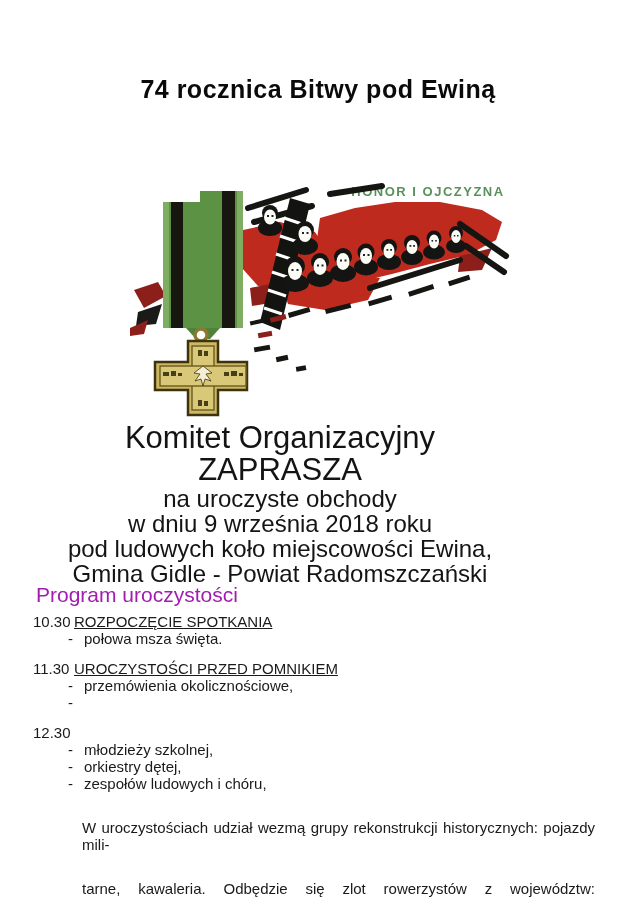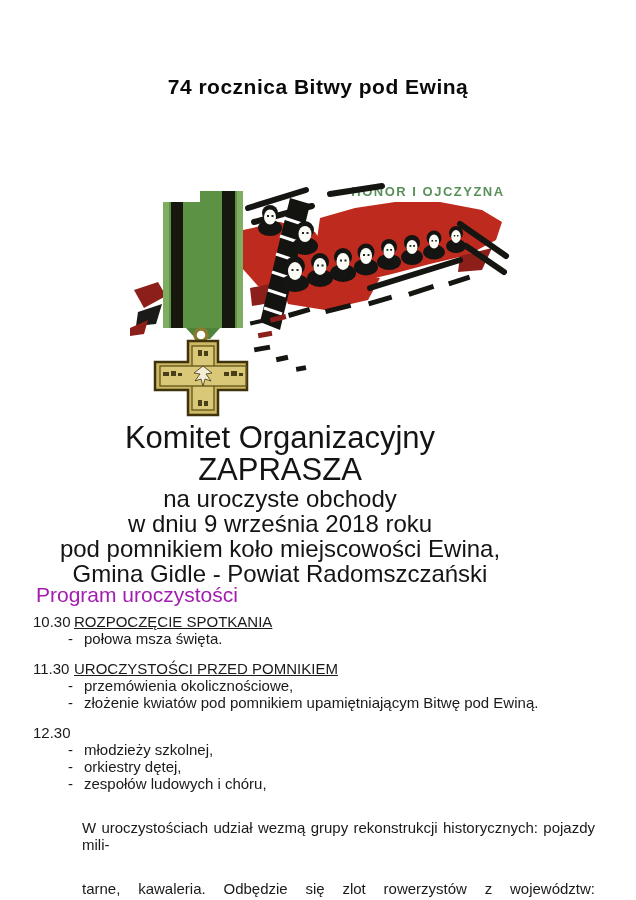--- a/index.html
+++ b/index.html
@@ -7,21 +7,21 @@
     width:636px; height:900px;
     background:#ffffff;
     position:relative;
     font-family:"Liberation Sans", sans-serif;
     color:#111111;
     overflow:hidden;
   }
   .page-title {
     position:absolute; top:75px; left:0; width:636px;
     text-align:center;
-    font-size:21px; font-weight:bold; letter-spacing:0.5px;
+    font-size:25px; font-weight:bold; letter-spacing:0.5px;
     color:#0a0a0a;
   }
   .medal-figure {
     position:absolute; top:160px; left:130px;
     width:380px; height:265px;
   }
   .invitation {
     position:absolute; top:422px; left:0; width:560px;
     text-align:center; color:#141414;
   }
@@ -211,21 +211,21 @@
       <path fill="#f4eed6" stroke="#3f330e" stroke-width="0.8" d="M73,206 l-9,7 l6,1 l-5,7 l6,-2 l2,7 l2,-7 l6,2 l-5,-7 l6,-1 Z"></path>
     </g>
   </svg>
 </div>
 
 <div class="invitation">
   <div class="inv-big">Komitet Organizacyjny</div>
   <div class="inv-big">ZAPRASZA</div>
   <div class="inv-mid">na uroczyste obchody</div>
   <div class="inv-mid">w dniu 9 września 2018 roku</div>
-  <div class="inv-mid">pod pomnikiem koło miejscowości Ewina,</div>
+  <div class="inv-mid">pod ludowych koło miejscowości Ewina,</div>
   <div class="inv-mid">Gmina Gidle - Powiat Radomszczański</div>
 </div>
 
 <div class="program-heading">Program uroczystości</div>
 
 <div class="program">
 
   <div class="prog-item">
     <div class="prog-head">
       <span class="prog-time">10.30</span>
@@ -241,21 +241,20 @@
     <div class="prog-head">
       <span class="prog-time">11.30</span>
       <span class="prog-title">UROCZYSTOŚCI PRZED POMNIKIEM</span>
     </div>
     <div class="prog-detail">
       <span class="prog-dash">-</span>
       <span>przemówienia okolicznościowe,</span>
     </div>
     <div class="prog-detail">
       <span class="prog-dash">-</span>
-      <span>złożenie kwiatów pod pomnikiem upamiętniającym Bitwę pod Ewiną.</span>
     </div>
   </div>
 
   <div class="prog-item">
     <div class="prog-head">
       <span class="prog-time">12.30</span>
     </div>
     <div class="prog-detail">
       <span class="prog-dash">-</span>
       <span>młodzieży szkolnej,</span>

